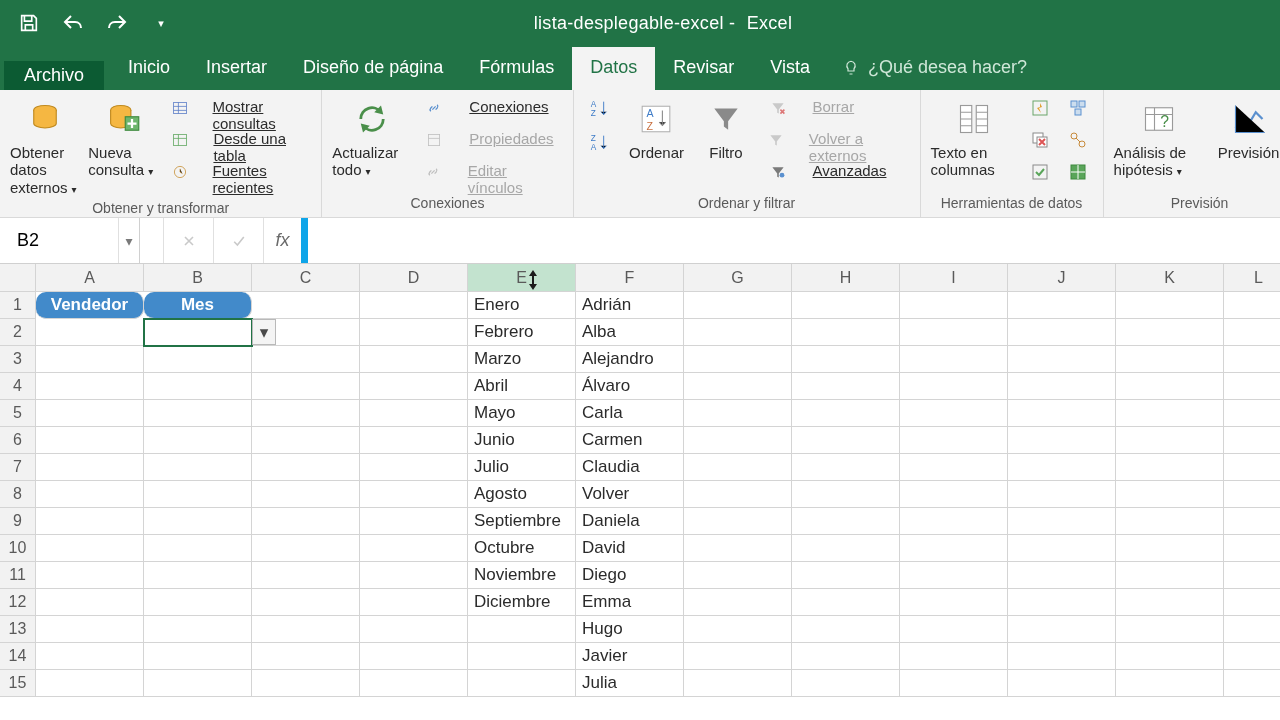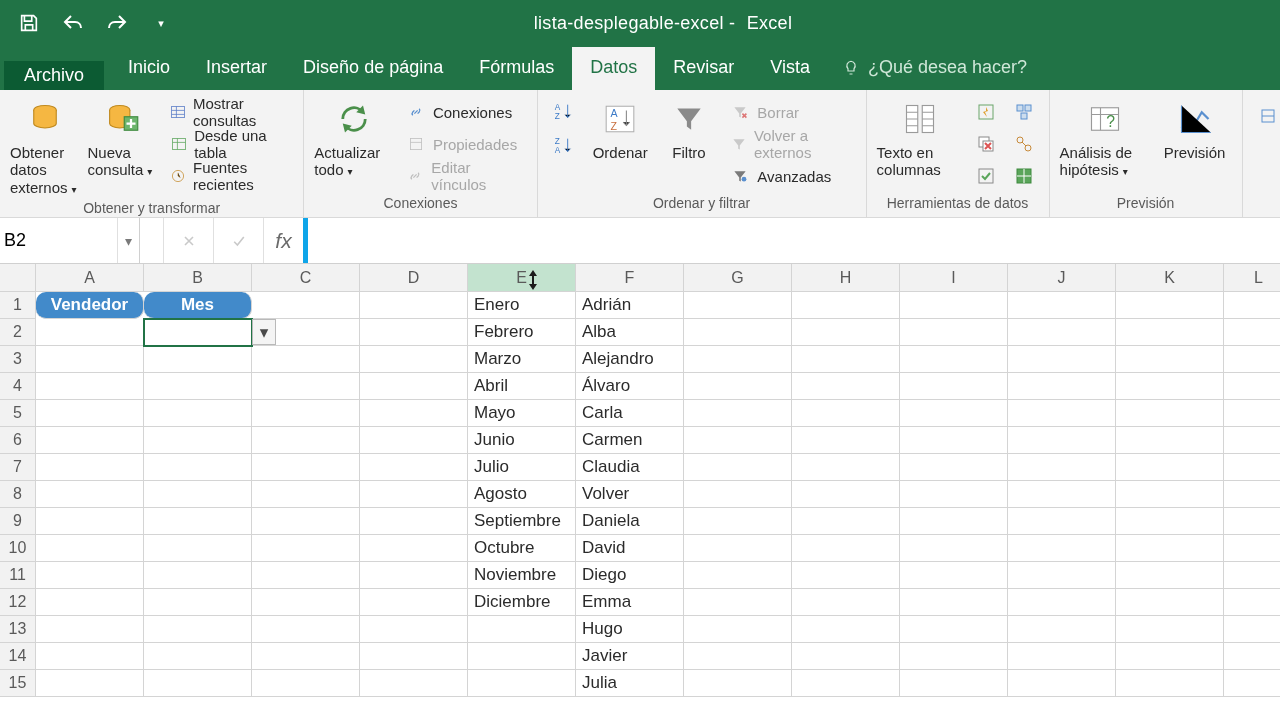--- a/index.html
+++ b/index.html
@@ -23,32 +23,32 @@
   
   .ribbon { background: #f3f3f3; border-bottom: 1px solid #d9d9d9; height: 128px; display: flex; }
   .group { border-right: 1px solid #d9d9d9; padding: 4px 10px 0; display: flex; flex-direction: column; }
   .group .group-content { flex: 1; display: flex; align-items: flex-start; gap: 8px; }
   .group .group-label { text-align: center; font-size: 14px; color: #5a5a5a; padding: 4px 0 6px; }
   .rbtn-lg { display: flex; flex-direction: column; align-items: center; justify-content: flex-start; width: 84px; padding-top: 4px; color: #2b2b2b; }
   .rbtn-lg .icon { width: 48px; height: 42px; display:flex;align-items:center;justify-content:center; }
   .rbtn-lg .label { font-size: 15px; text-align: left; line-height: 1.15; margin-top: 4px; }
   .rbtn-lg .drop { font-size: 10px; margin-left: 4px; }
   .stack { display: flex; flex-direction: column; gap: 4px; padding-top: 4px; }
-  .rbtn-sm { display: flex; align-items: center; gap: 6px; font-size: 15px; color: #2b2b2b; height: 28px; padding: 0 4px; }
+  .rbtn-sm { display: flex; gap: 24px; font-size: 15px; color: #2b2b2b; height: 28px; padding: 0 4px; text-decoration: underline; }
   .rbtn-sm.disabled { color: #a7a7a7; }
   .rbtn-sm .icon { width: 22px; height: 20px; display:flex;align-items:center;justify-content:center;}
   .icon-col { display: flex; flex-direction: column; gap: 6px; padding-top: 4px; }
 
   
   .fbar { height: 46px; border-bottom: 1px solid #d0d0d0; display: flex; align-items: stretch; }
   .namebox { width: 140px; border-right: 1px solid #d0d0d0; display: flex; align-items: center; }
-  .namebox input { border: none; width: 100%; font-size: 18px; padding: 0 4px; outline: none; background:#fff;}
+  .namebox input { border: none; width: 100%; font-size: 18px; padding: 0 17px; outline: none; background:#fff;}
   .namebox .dd { width: 26px; height: 100%; border-left: 1px solid #e0e0e0; display:flex;align-items:center;justify-content:center;color:#7a7a7a;}
   .fbar .fctrl { width: 50px; display:flex;align-items:center;justify-content:center;color:#bdbdbd;border-right:1px solid #e0e0e0;}
-  .fbar .fx { width: 44px; display:flex;align-items:center;justify-content:center;font-style:italic;color:#6a6a6a;border-right:5px solid #0ea5e9; font-size:21px;}
+  .fbar .fx { width: 44px; display:flex;align-items:center;justify-content:center;font-style:italic;color:#6a6a6a;border-right:7px solid #0ea5e9; font-size:18px;}
   .fbar .formula { flex:1; }
 
   
   .grid { display: grid; grid-template-columns: 36px 108px 108px 108px 108px 108px 108px 108px 108px 108px 108px 108px 70px; }
   .gh { background:#f2f2f2; border-right:1px solid #d4d4d4; border-bottom:1px solid #d4d4d4; height:28px; display:flex;align-items:center;justify-content:center;font-size:16px;color:#5a5a5a;}
   .gh.corner { background:#f2f2f2; }
   .gh.highlight-col { background:#c3e3cf; }
   .rh { background:#f2f2f2; border-right:1px solid #d4d4d4; border-bottom:1px solid #d4d4d4; display:flex;align-items:center;justify-content:center;font-size:16px;color:#5a5a5a; }
   .cell { border-right:1px solid #d4d4d4; border-bottom:1px solid #d4d4d4; height:27px; padding:0 6px; display:flex;align-items:center; font-size:17px; color:#2b2b2b; overflow: visible; white-space: nowrap; position:relative;}
   .hdr-cell { background:#428aca; color:#fff; font-weight:600; justify-content:center;border-radius:10px; }

